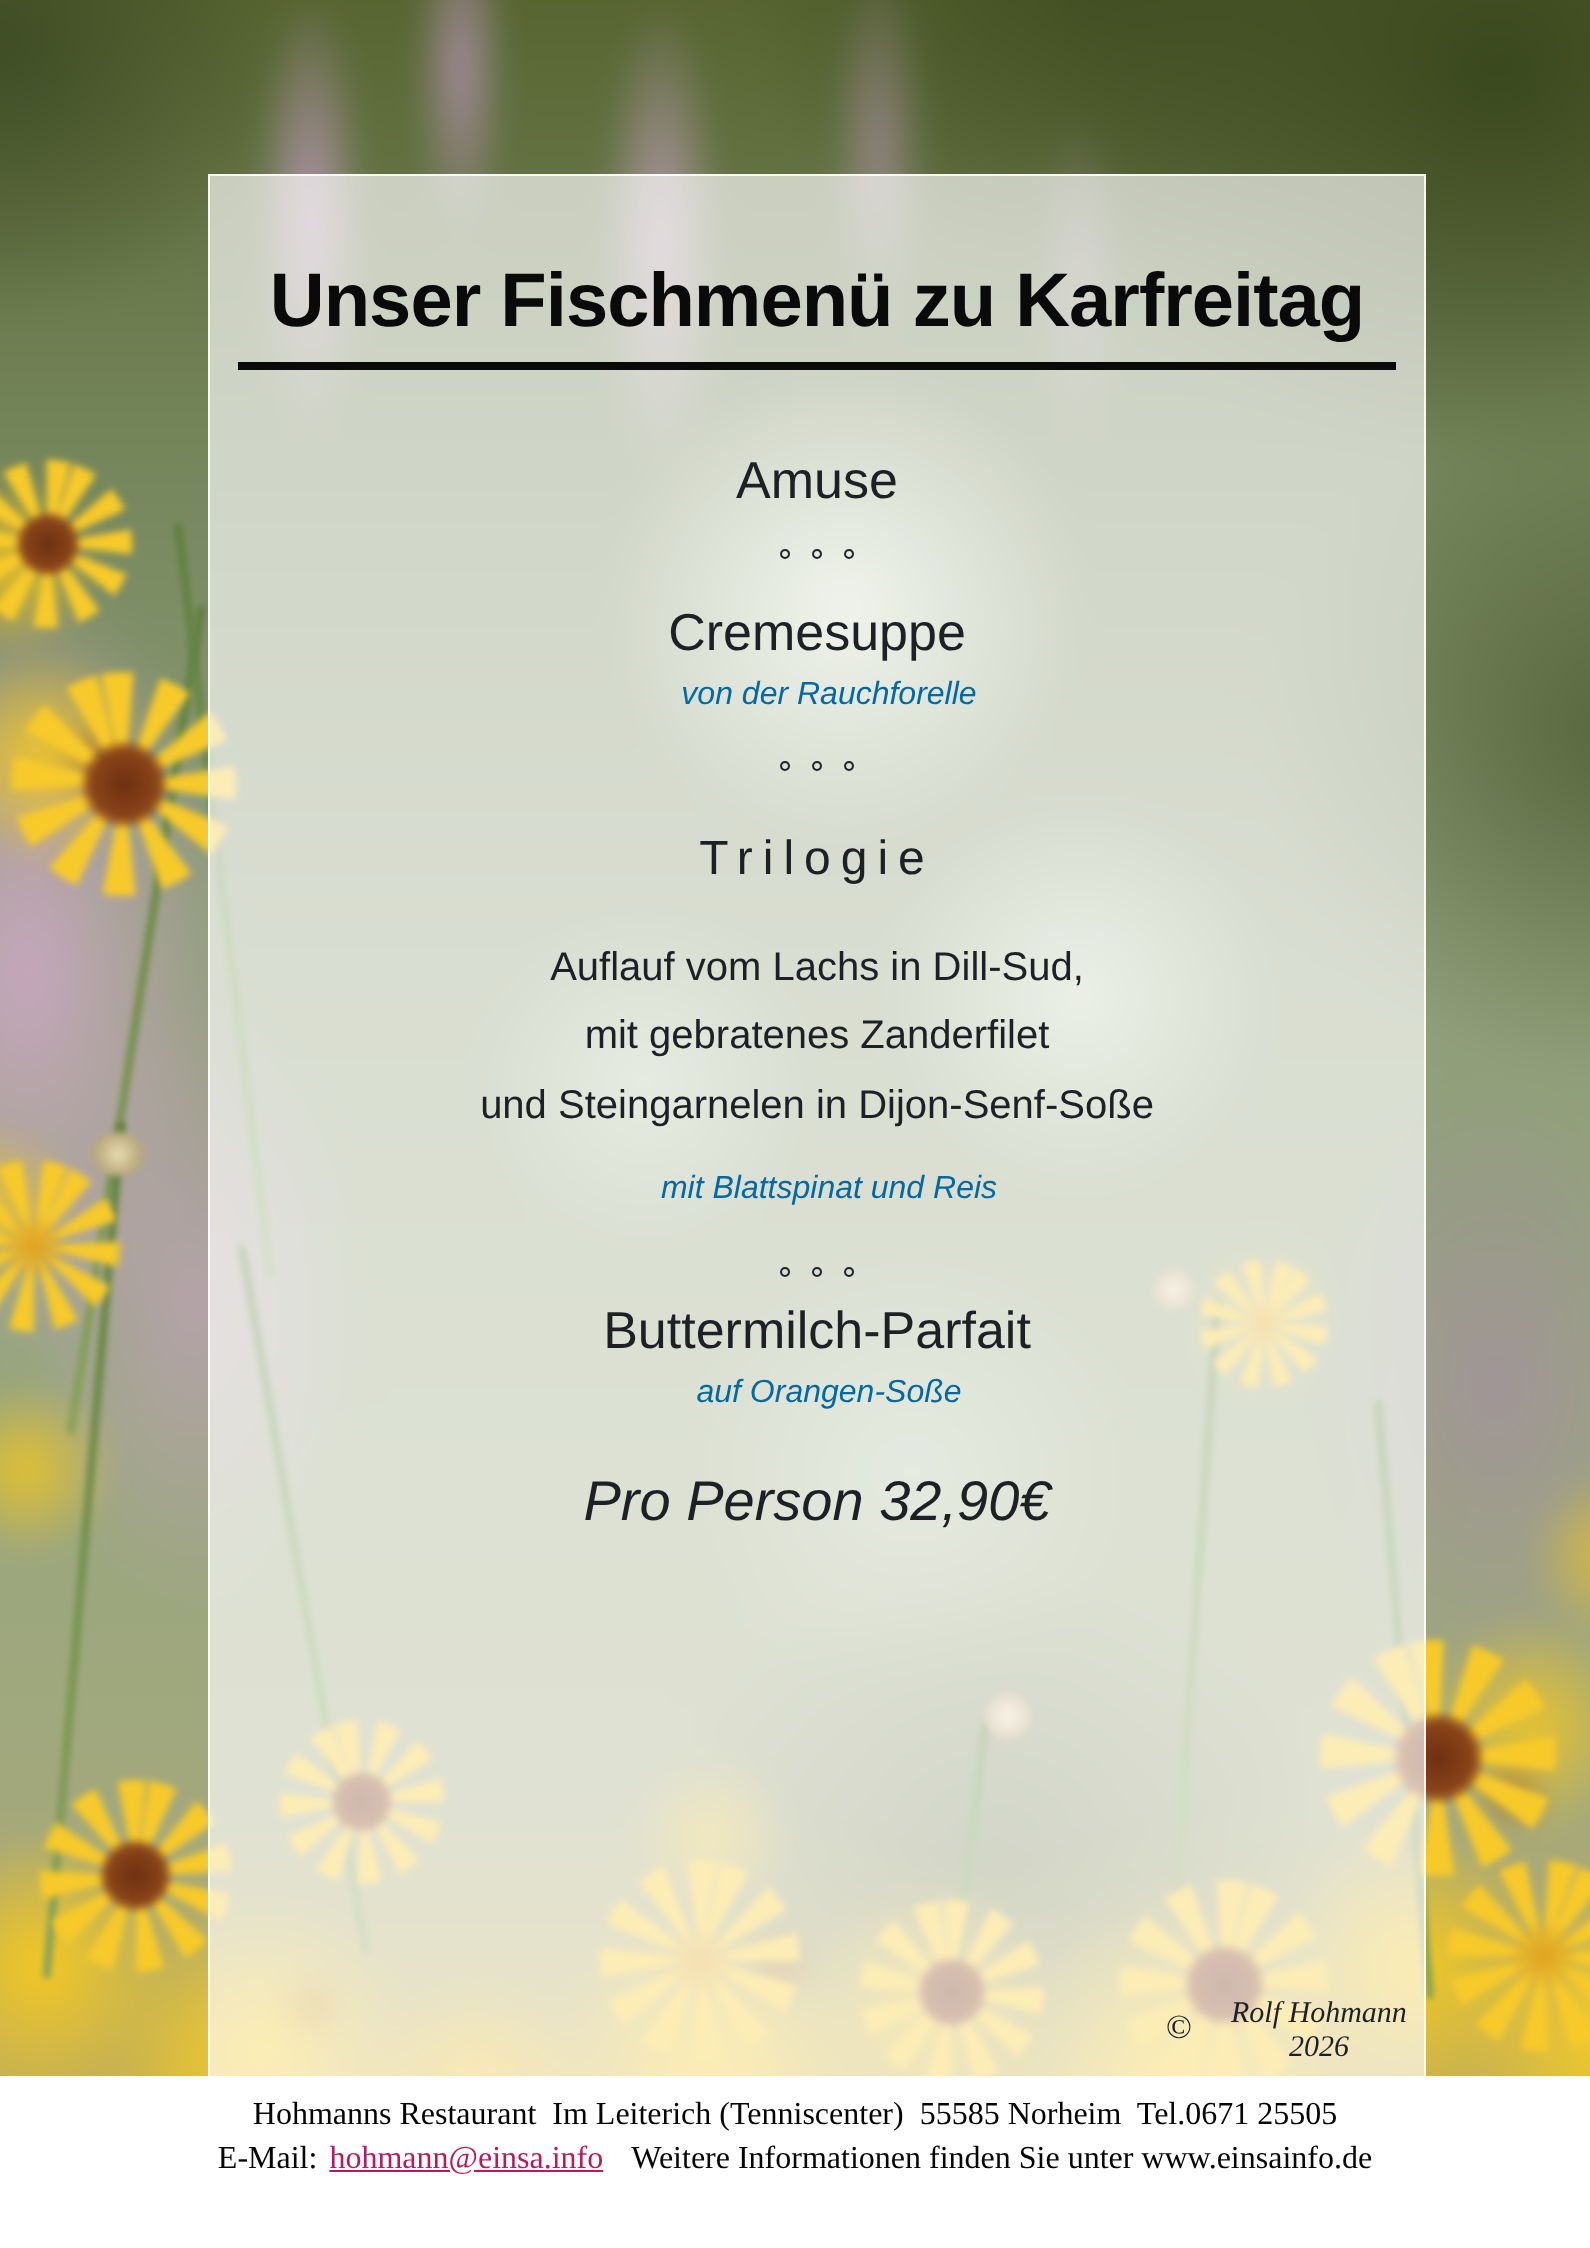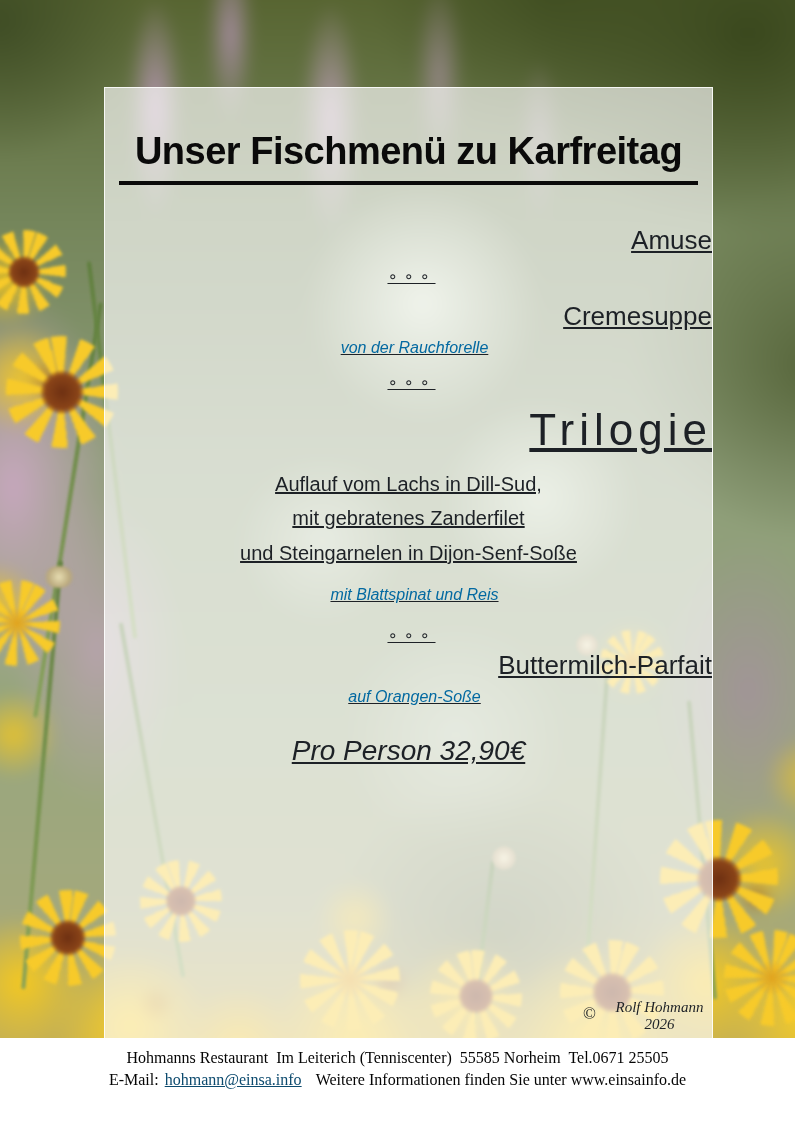--- a/index.html
+++ b/index.html
@@ -65,50 +65,50 @@
   .flower::after{content:"";position:absolute;left:50%;top:50%;width:38%;height:38%;
     transform:translate(-50%,-50%);border-radius:50%;
     background:radial-gradient(circle,#6e3012 0%,#8a4418 55%,rgba(138,68,24,0) 78%);}
   .flower.plain::after{background:radial-gradient(circle,#e0a31e 0%,rgba(224,163,30,0) 72%);}
   .bud{position:absolute;border-radius:50%;filter:blur(1.6px);
     background:radial-gradient(circle,#e7ddb2 0%,#b9a87c 60%,rgba(185,168,124,0) 80%);}
 
   
   .panel{position:absolute;left:104px;top:87px;width:609px;height:963px;box-sizing:border-box;
     background:rgba(255,255,255,.66);border:1px solid rgba(255,255,255,.85);
-    text-align:center;color:#1d2126;font-family:"Liberation Sans",sans-serif;text-decoration:underline;}
+    text-align:center;color:#1d2126;font-family:"Liberation Sans",sans-serif;}
   .title{display:inline-block;margin:42px 0 0 0;padding:0 16px 7px 16px;
     border-bottom:4px solid #0a0a0a;font-size:38px;line-height:1.15;font-weight:700;
     letter-spacing:-.5px;color:#0a0a0a;white-space:nowrap;}
-  .course{font-size:26px;line-height:34px;font-weight:400;color:#1d2126;text-align:right;}
+  .course{font-size:26px;line-height:34px;font-weight:400;color:#1d2126;}
   .amuse{margin-top:38px;}
   .sep{font-family:"DejaVu Sans",sans-serif;font-size:16px;line-height:24px;margin-top:8px;
     letter-spacing:6px;color:#22262b;text-indent:6px;}
   .cremesuppe{margin-top:10px;}
   .detail{font-size:16px;line-height:30px;font-style:italic;font-weight:500;color:#0369a1;margin-left:12px;}
-  .trilogie{margin-top:12px;font-size:44px;line-height:46px;letter-spacing:5px;}
+  .trilogie{margin-top:12px;font-size:24px;line-height:46px;letter-spacing:5px;}
   .trilogy-lines{margin-top:14px;font-size:20px;line-height:34.5px;}
   .blattspinat{margin-top:10px;}
   .sep3{margin-top:14px;}
   .buttermilch{}
   .price{margin-top:26px;font-size:28px;line-height:26px;font-style:italic;font-weight:500;}
   .hours{margin:32px 0 0 38px;text-align:left;font-size:19px;line-height:26.5px;color:#1d2126;}
   .prewrap{white-space:pre-wrap;}
   .copyright{position:absolute;left:478px;bottom:16px;display:flex;align-items:center;gap:11px;
     color:#1d2126;}
   .copyright .sym{font-family:"Liberation Serif",serif;font-size:17px;line-height:17px;}
   .copyright .txt{font-family:"Liberation Serif",serif;font-style:italic;font-size:15px;
     margin-top:5px;}
 
   
   .footer{position:absolute;left:0;top:1038px;width:795px;height:86px;background:#ffffff;
     text-align:center;font-family:"Liberation Serif",serif;color:#050505;}
   .footer-line{font-size:16px;line-height:22px;}
   .footer-line1{padding-top:9px;}
-  .email-link{color:#0c4a6e;text-decoration:underline;cursor:pointer;}
+  .email-link{color:#be185d;text-decoration:underline;cursor:pointer;}
   .suffix-gap{margin-left:14px;}
   .prefix-gap{margin-right:6px;}
 </style>
 </head>
 <body>
 
 <div class="page">
 
   <div class="photo">
     <div class="photo-base"></div>

